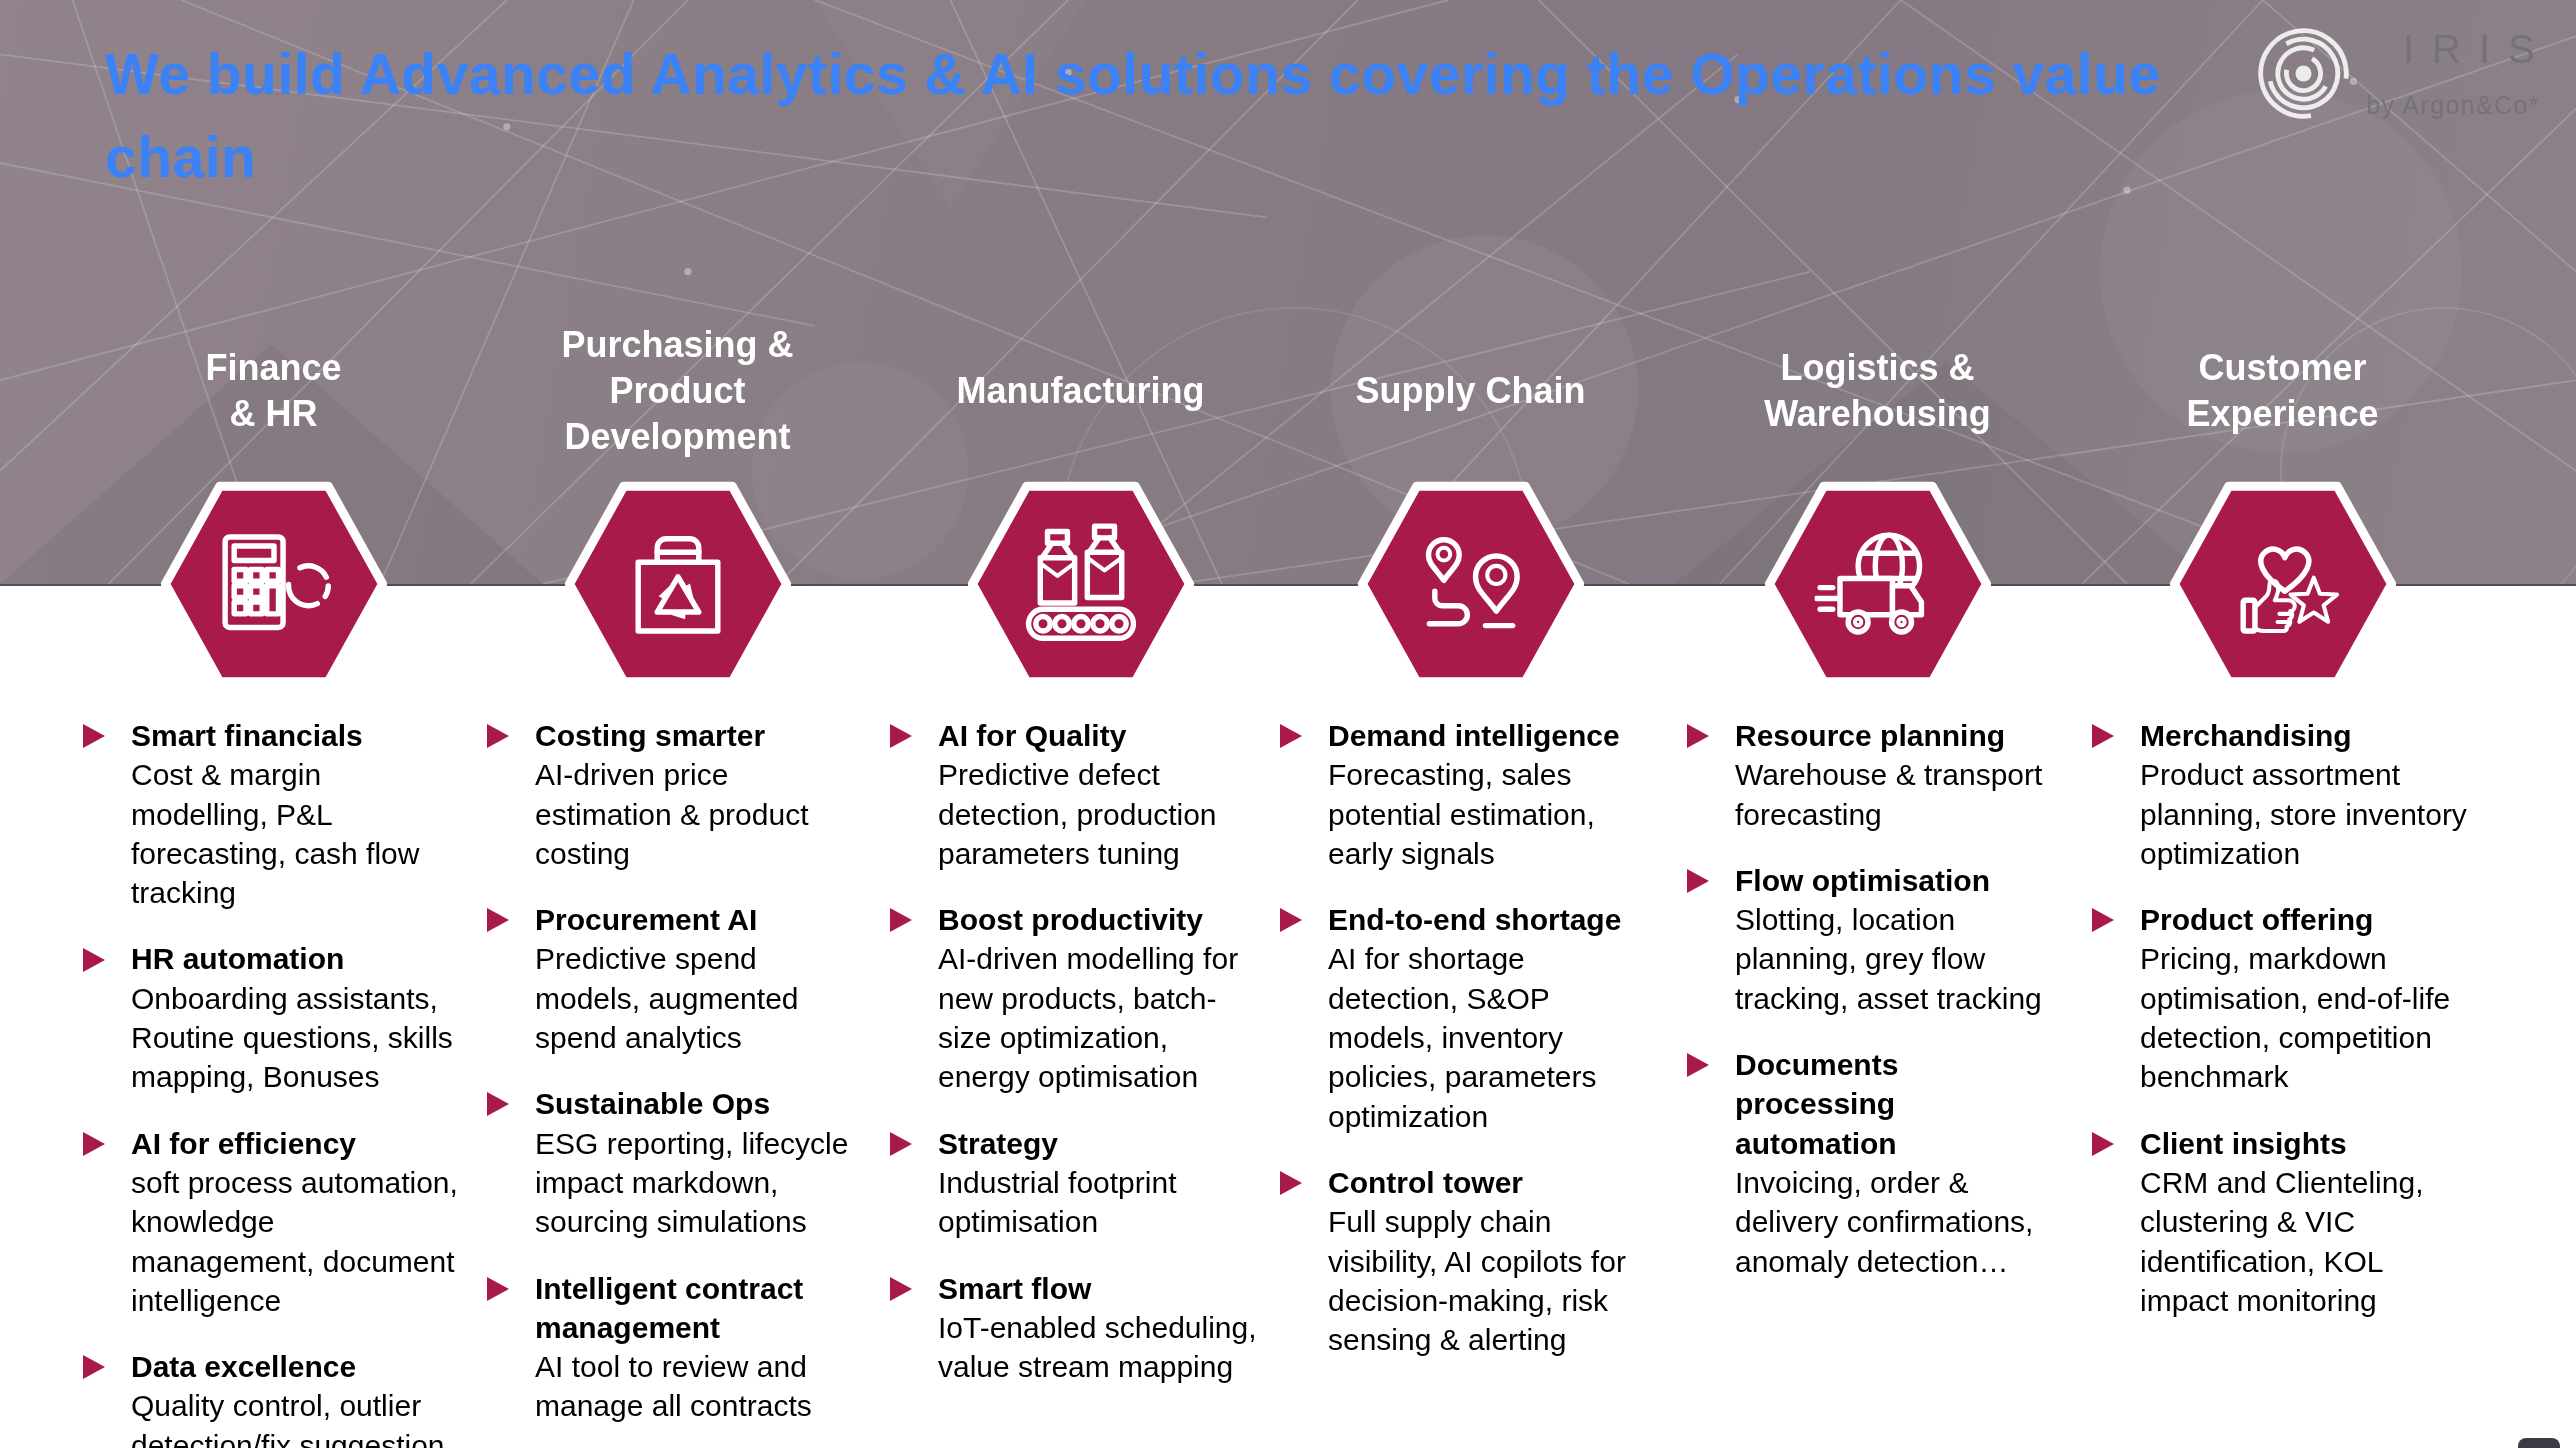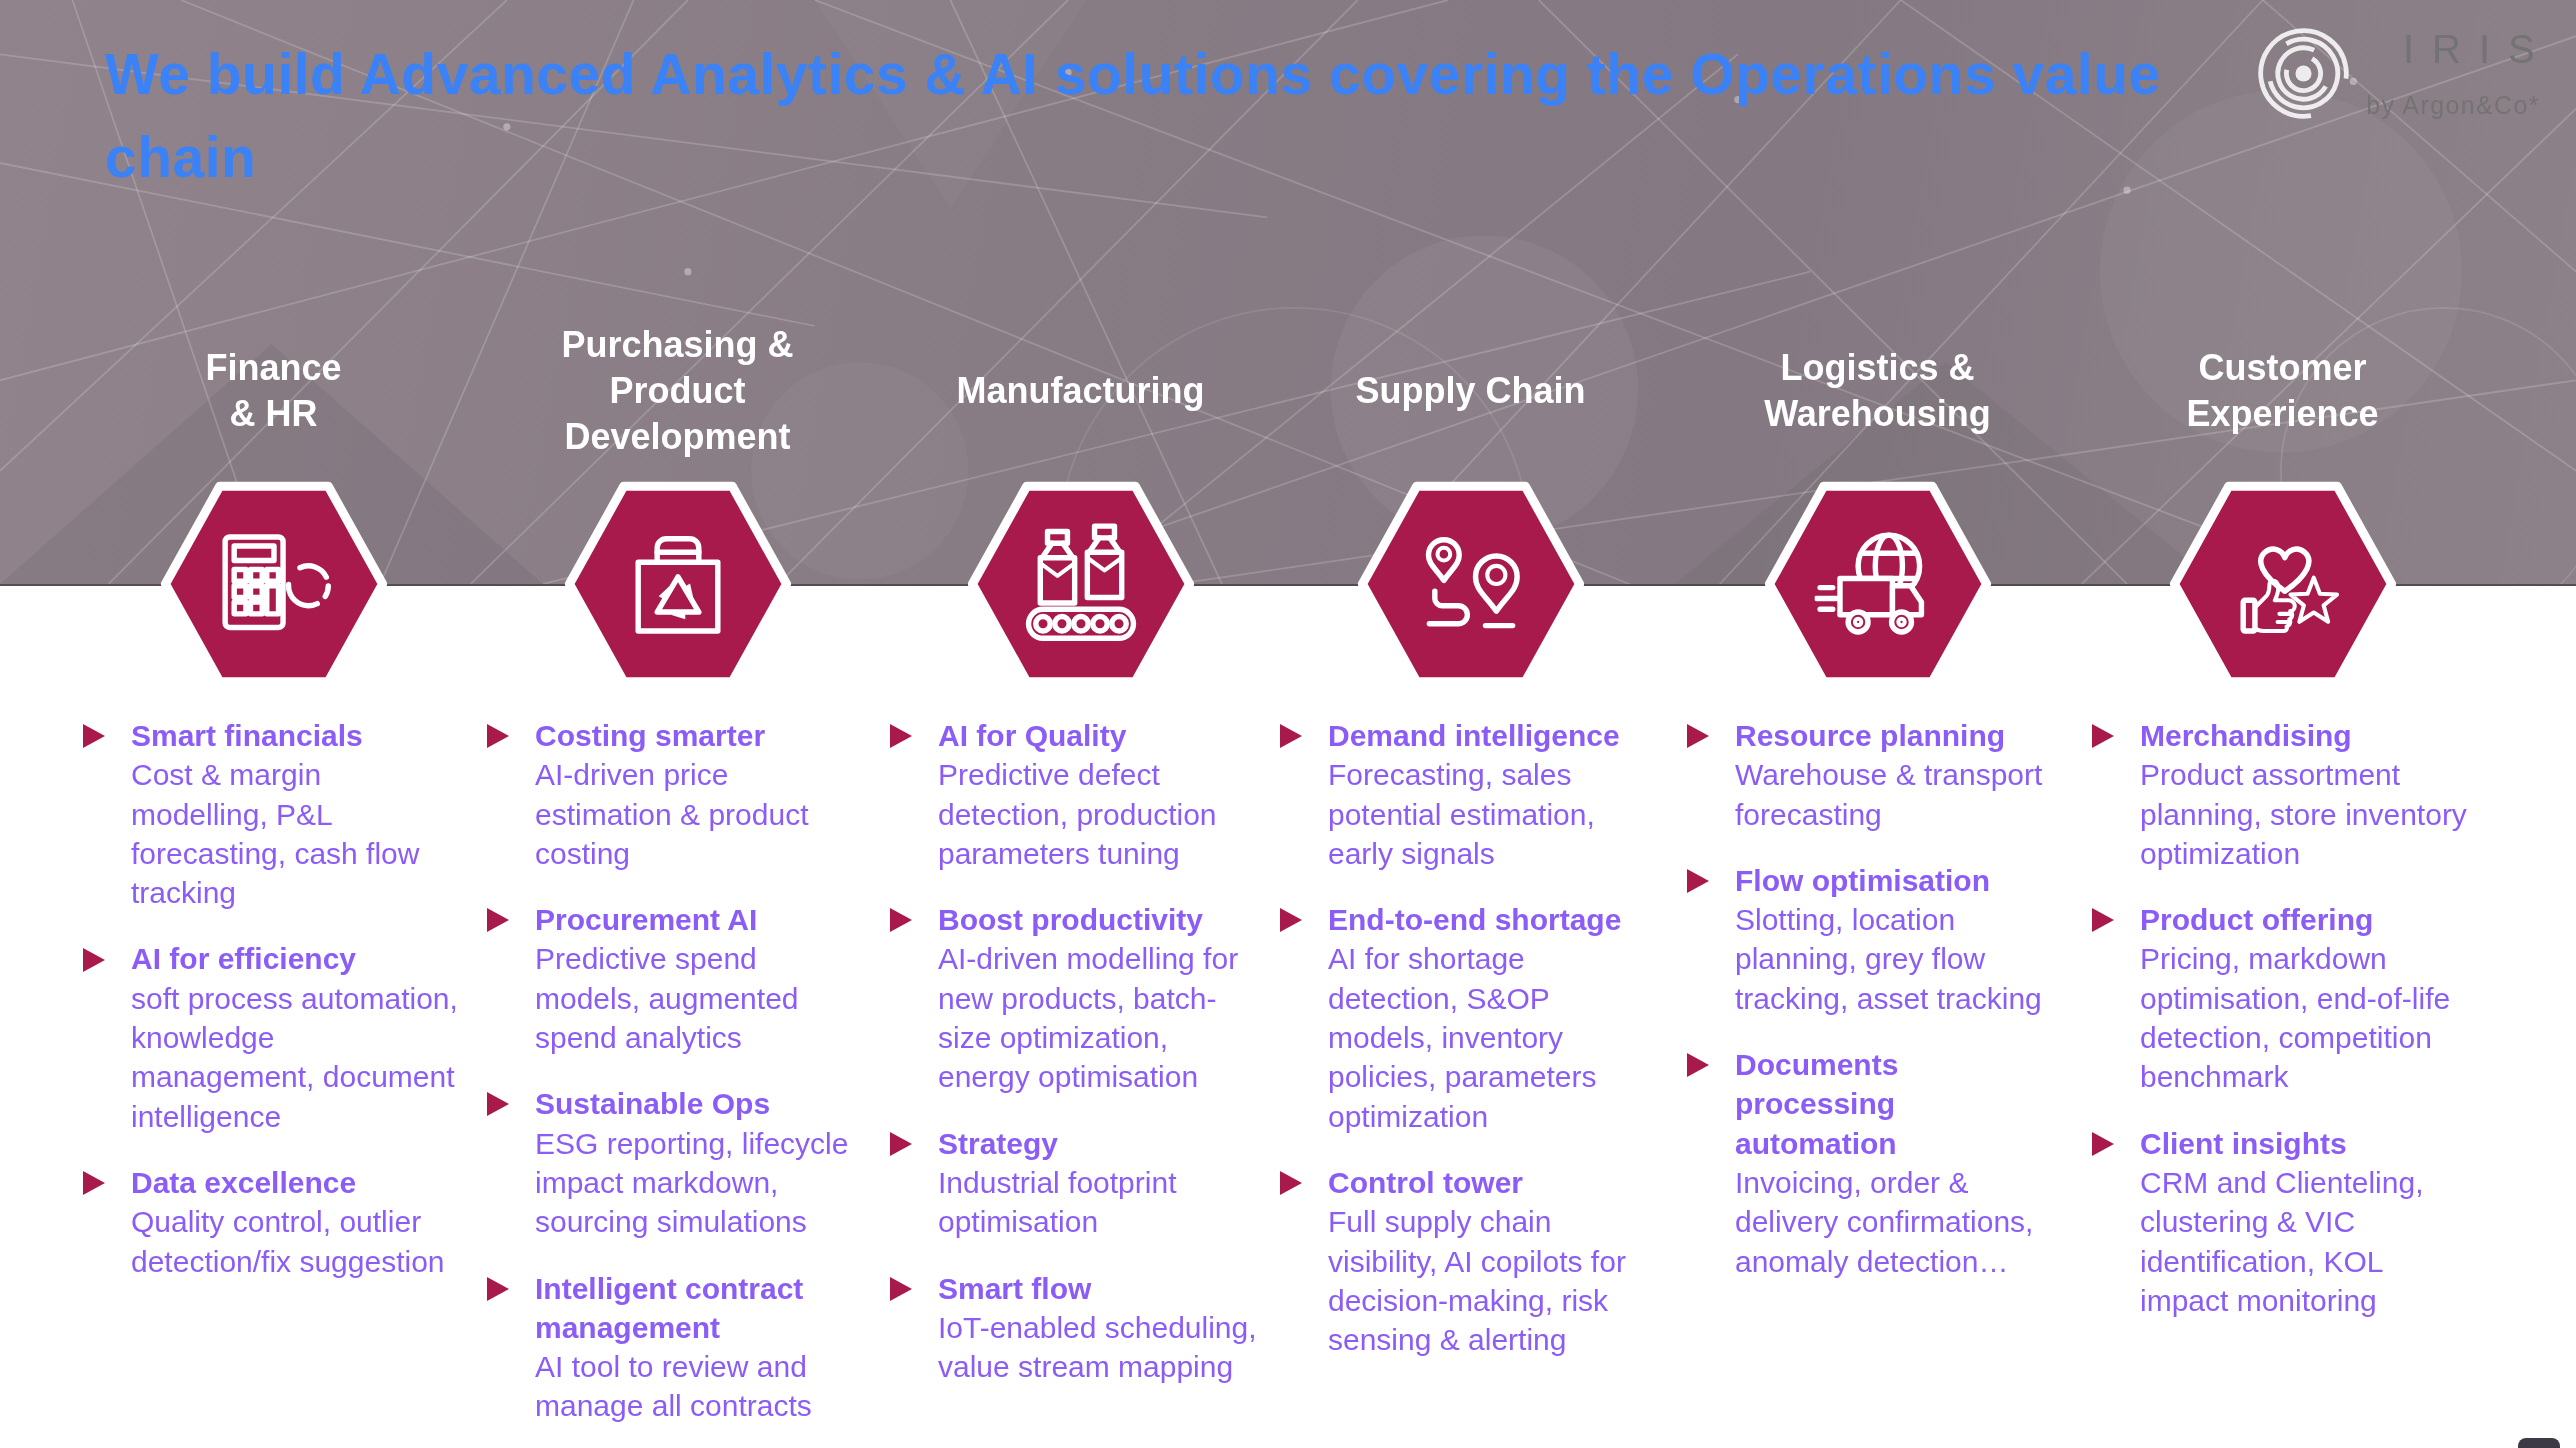--- a/index.html
+++ b/index.html
@@ -37,21 +37,21 @@
   }
   .hex-wrap{width:228px;height:210px;margin:9px auto 27px auto;}
   .hex-wrap svg{display:block;}
   .hex-outline{fill:var(--accent);stroke:#ffffff;stroke-width:10;stroke-linejoin:round;}
   .icon *{stroke:#ffffff;stroke-width:6;fill:none;stroke-linecap:round;stroke-linejoin:round;}
   .icon .f{fill:#ffffff;stroke:none;}
   .icon .mask{fill:var(--accent);}
   .icon .thin{stroke-width:4.5;}
   
   .items{padding-left:50px;padding-right:5.4px;}
-  .item{position:relative;margin-bottom:27px;font-size:30px;line-height:1.31;color:#8b5cf6;}
+  .item{position:relative;margin-bottom:27px;font-size:30px;line-height:1.31;color:#000000;}
   .item .marker{
     position:absolute;left:-48px;top:8.1px;width:0;height:0;
     border-left:22.6px solid var(--accent);
     border-top:12.7px solid transparent;border-bottom:12.7px solid transparent;
   }
   .item .it{display:block;font-weight:bold;}
   .item .ib{display:block;}
   .page-artifact{
     position:absolute;right:16.3px;bottom:0;width:42px;height:10px;
     background:#3E3A45;border-radius:8.1px 8.1px 0 0;
@@ -151,20 +151,25 @@
       </svg>
     </div>
     <div class="items">
       <div class="item">
           <span class="marker"></span>
           <span class="it">Smart financials</span>
           <span class="ib">Cost &amp; margin modelling, P&amp;L forecasting, cash flow tracking</span>
         </div>
       <div class="item">
           <span class="marker"></span>
+          <span class="it">HR automation</span>
+          <span class="ib">Onboarding assistants, Routine questions, skills mapping, Bonuses</span>
+        </div>
+      <div class="item">
+          <span class="marker"></span>
           <span class="it">AI for efficiency</span>
           <span class="ib">soft process automation, knowledge management, document intelligence</span>
         </div>
       <div class="item">
           <span class="marker"></span>
           <span class="it">Data excellence</span>
           <span class="ib">Quality control, outlier detection/fix suggestion</span>
         </div>
     </div>
   </div>

